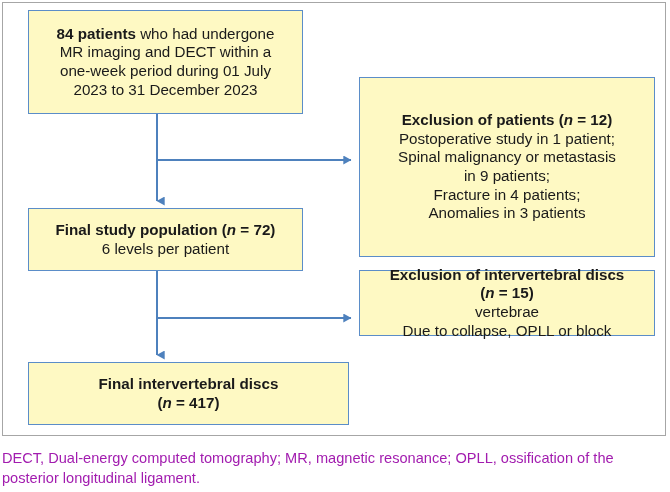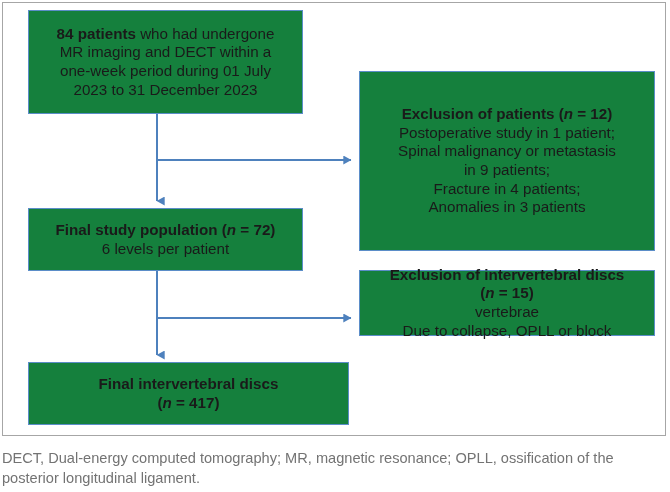--- a/index.html
+++ b/index.html
@@ -40,52 +40,52 @@
     top: 0;
     width: 670px;
     height: 440px;
   }
 
   
   .flow-box {
     position: absolute;
     box-sizing: border-box;
     border: 1.4px solid #5B8DC8;
-    background: #15803d;
+    background: #fef9c3;
     display: flex;
     flex-direction: column;
     align-items: flex-end;
     justify-content: center;
     text-align: center;
     line-height: 1.23;
     font-size: 15.2px;
     color: #1a1a1a;
     padding: 3px 12px;
   }
 
   .flow-box .line { display: block; width: 100%; }
   .flow-box .bold { font-weight: bold; }
   .ital { font-style: italic; }
 
   
   #box-source     { left: 28px;  top: 10px;  width: 275px; height: 104px; }
   #box-population { left: 28px;  top: 208px; width: 275px; height: 63px;  }
   #box-final      { left: 28px;  top: 362px; width: 321px; height: 63px;  }
-  #box-excl-patients { left: 359px; top: 71px;  width: 296px; height: 180px; }
+  #box-excl-patients { left: 359px; top: 77px;  width: 296px; height: 180px; }
   #box-excl-discs    { left: 359px; top: 270px; width: 296px; height: 66px;  }
 
   
   .footnote {
     position: absolute;
     left: 2px;
     top: 448px;
     width: 666px;
     font-size: 14.6px;
     line-height: 1.38;
-    color: #737373;
+    color: #a21caf;
     font-family: "Liberation Sans", sans-serif;
   }
 </style>
 </head>
 <body>
 
 <div id="figure-root">
 
   <div class="figure-frame"></div>
 

